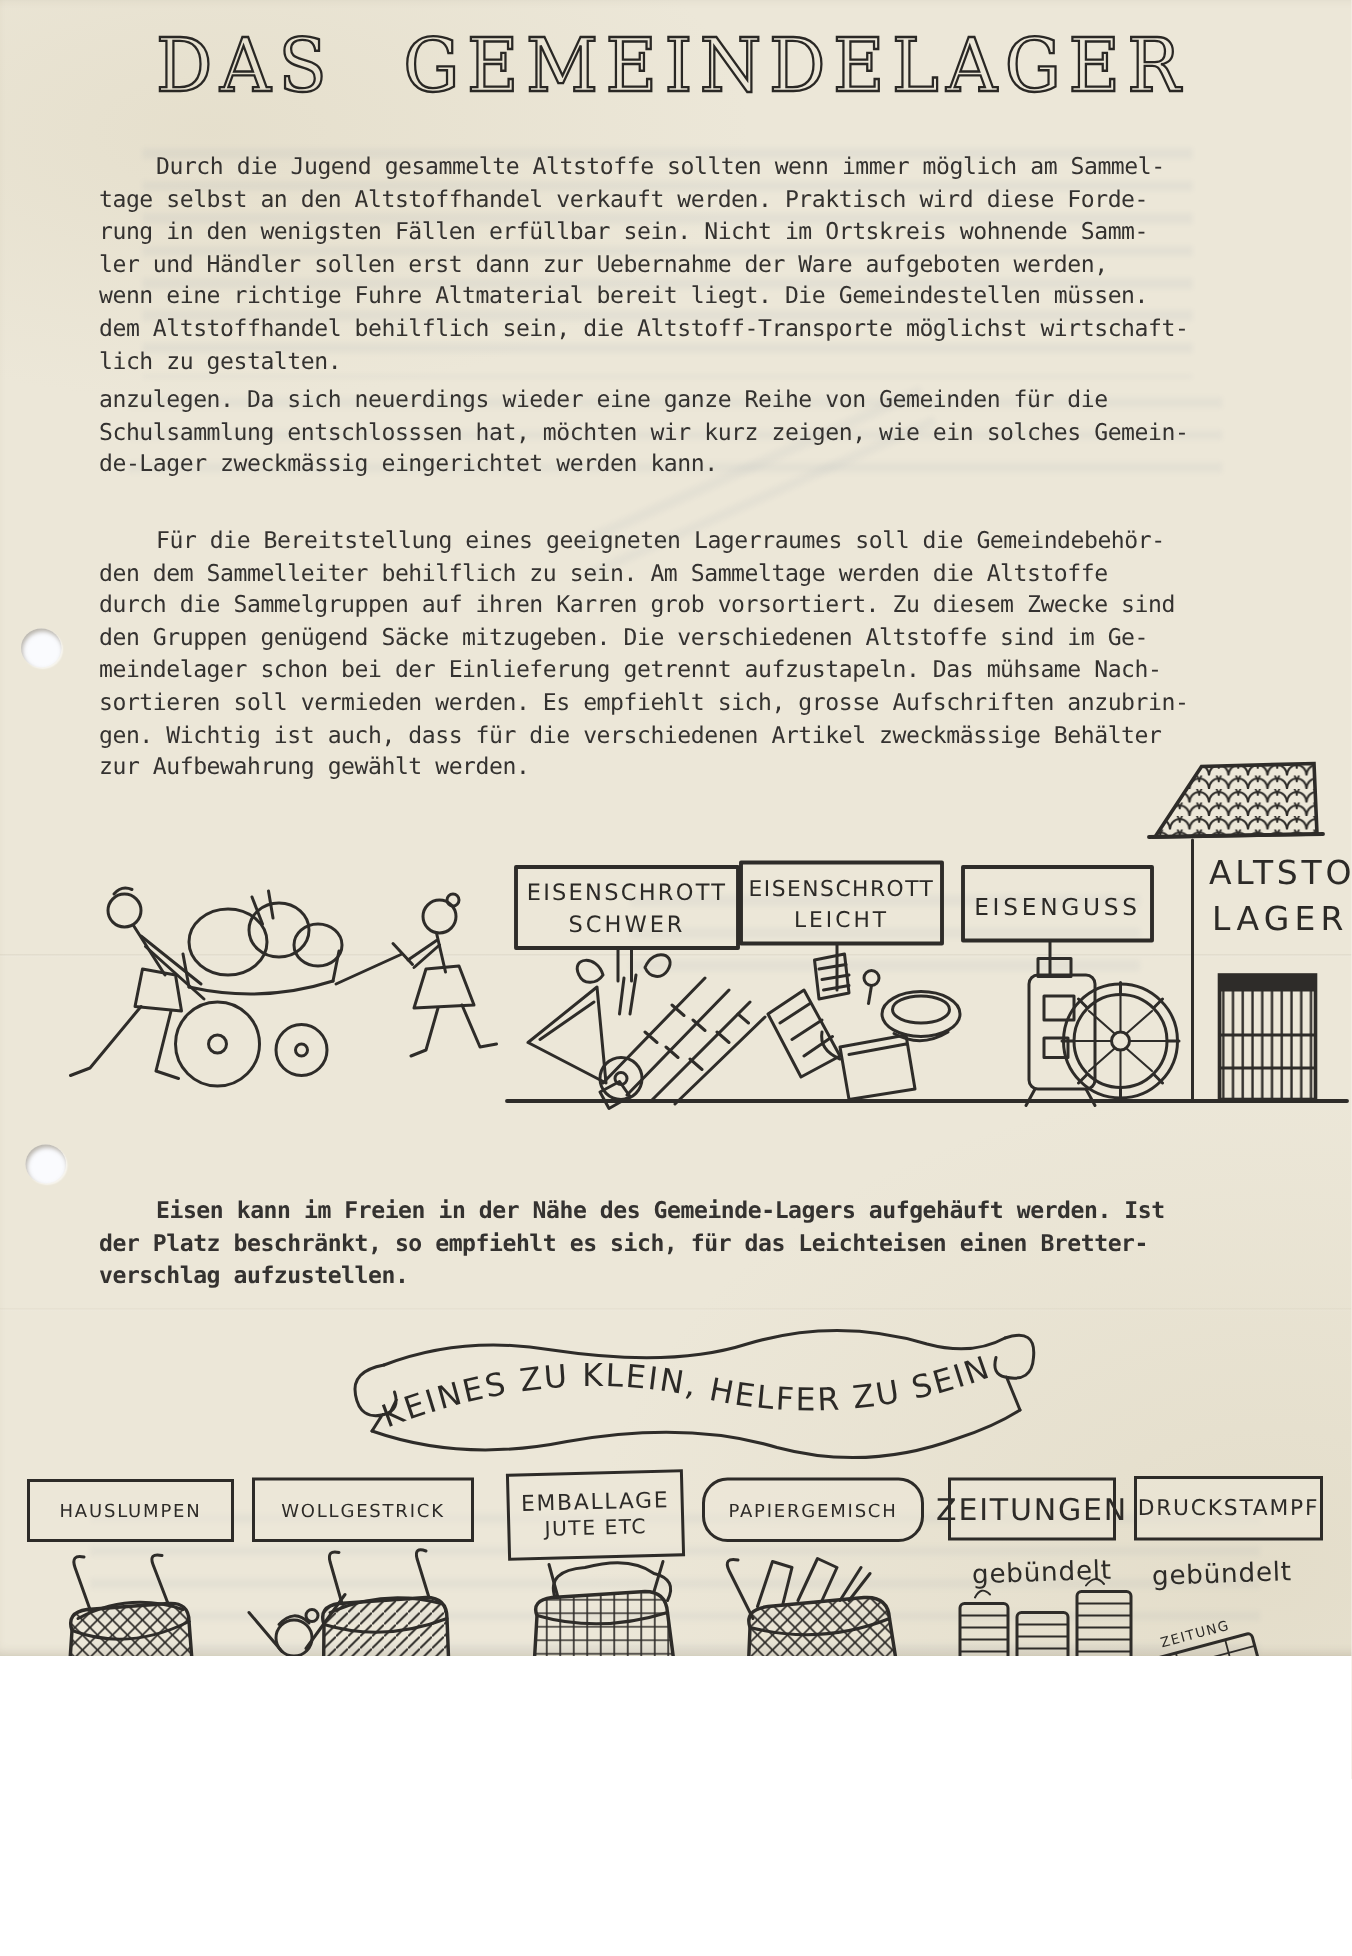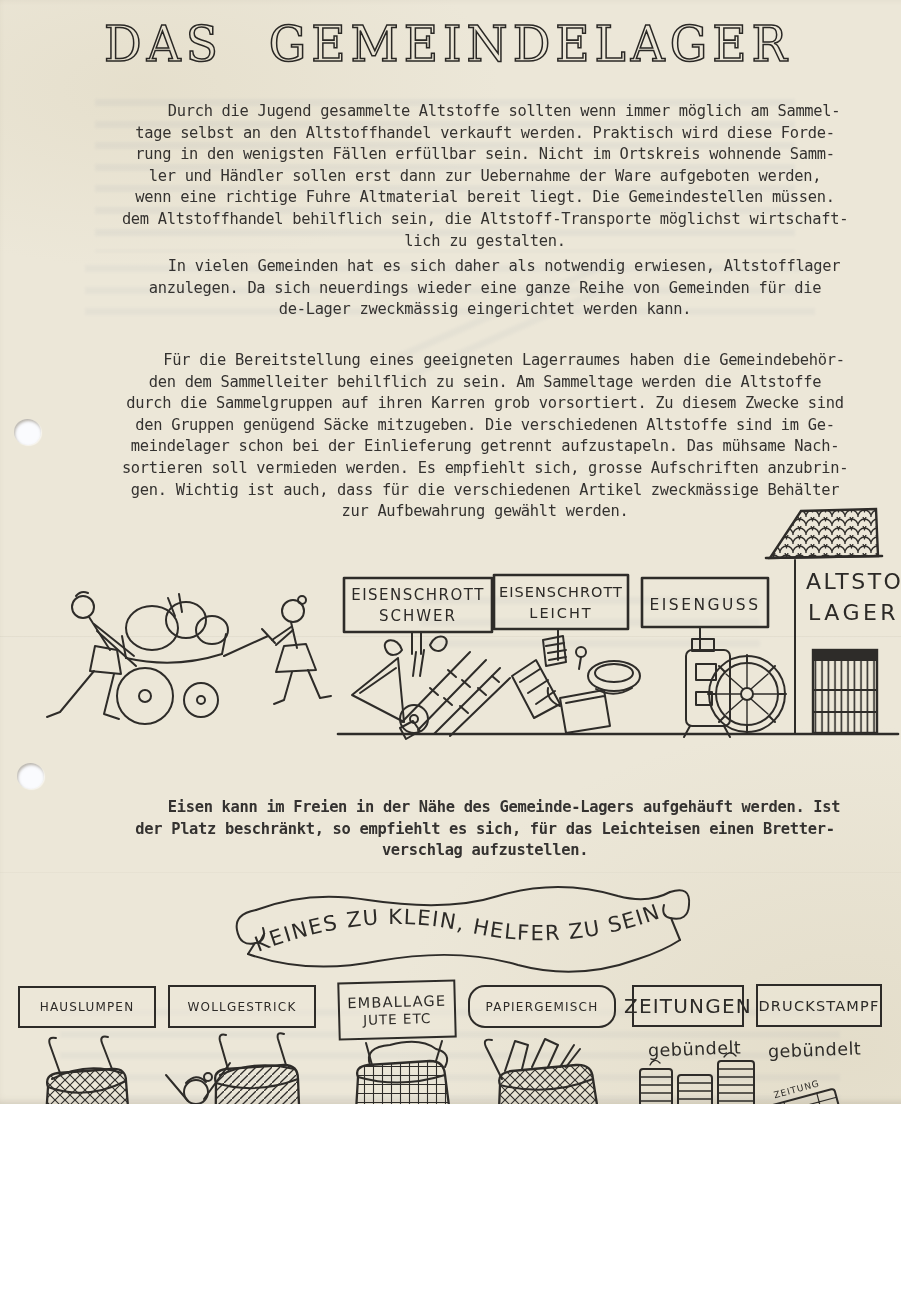--- a/index.html
+++ b/index.html
@@ -11,27 +11,26 @@
       radial-gradient(ellipse 700px 500px at 90% 95%, rgba(205,195,165,.28), transparent 65%),
       #ece7d8;
     overflow:hidden;
     font-family:"Liberation Sans", sans-serif;
     box-shadow: inset -7px 0 10px -5px rgba(80,70,50,.25), inset 0 -5px 8px -4px rgba(80,70,50,.15);
     padding-left: 39px;
   }
   .abs{position:absolute;}
   
   .para{
-    position:absolute;left:82px;width:806px;
+    position:absolute;left:66px;width:806px;
     font-family:"DejaVu Sans Mono", monospace;
     font-size:15.4px;line-height:21.6px;
     color:#343230;
     letter-spacing:-0.3px;
     z-index:3;
-    text-align:center;
   }
   .para .ln{white-space:pre;}
   .para .ln.indent{padding-left:38px;}
   
   .ghost{
     position:absolute;z-index:1;opacity:.12;filter:blur(1.6px);
     background:repeating-linear-gradient(180deg, transparent 0 7px, rgba(95,115,145,.5) 7px 14px, transparent 14px 21.6px);
   }
   .crease{position:absolute;left:0;width:901px;height:2px;z-index:2;
     background:linear-gradient(180deg, rgba(120,110,85,.18), rgba(255,255,255,.25));}
@@ -87,27 +86,27 @@
     <div class="ln indent">Durch die Jugend gesammelte Altstoffe sollten wenn immer möglich am Sammel-</div>
     <div class="ln">tage selbst an den Altstoffhandel verkauft werden. Praktisch wird diese Forde-</div>
     <div class="ln">rung in den wenigsten Fällen erfüllbar sein. Nicht im Ortskreis wohnende Samm-</div>
     <div class="ln">ler und Händler sollen erst dann zur Uebernahme der Ware aufgeboten werden,</div>
     <div class="ln">wenn eine richtige Fuhre Altmaterial bereit liegt. Die Gemeindestellen müssen.</div>
     <div class="ln">dem Altstoffhandel behilflich sein, die Altstoff-Transporte möglichst wirtschaft-</div>
     <div class="ln">lich zu gestalten.</div>
   </div>
 
   <div class="para" style="top:256px;">
-    <div class="ln indent">In vielen Gemeinden hat es sich daher als notwendig erwiesen, Altstofflager</div>
     <div class="ln">anzulegen. Da sich neuerdings wieder eine ganze Reihe von Gemeinden für die</div>
+    <div class="ln">Schulsammlung entschlosssen hat, möchten wir kurz zeigen, wie ein solches Gemein-</div>
     <div class="ln">de-Lager zweckmässig eingerichtet werden kann.</div>
   </div>
 
   <div class="para" style="top:350px;">
-    <div class="ln indent">Für die Bereitstellung eines geeigneten Lagerraumes haben die Gemeindebehör-</div>
+    <div class="ln indent">Für die Bereitstellung eines geeigneten Lagerraumes soll die Gemeindebehör-</div>
     <div class="ln">den dem Sammelleiter behilflich zu sein. Am Sammeltage werden die Altstoffe</div>
     <div class="ln">durch die Sammelgruppen auf ihren Karren grob vorsortiert. Zu diesem Zwecke sind</div>
     <div class="ln">den Gruppen genügend Säcke mitzugeben. Die verschiedenen Altstoffe sind im Ge-</div>
     <div class="ln">meindelager schon bei der Einlieferung getrennt aufzustapeln. Das mühsame Nach-</div>
     <div class="ln">sortieren soll vermieden werden. Es empfiehlt sich, grosse Aufschriften anzubrin-</div>
     <div class="ln">gen. Wichtig ist auch, dass für die verschiedenen Artikel zweckmässige Behälter</div>
     <div class="ln">zur Aufbewahrung gewählt werden.</div>
   </div>
 
   <svg class="abs" style="left:0;top:490px;z-index:3;" width="901" height="300" viewBox="0 0 901 300">

